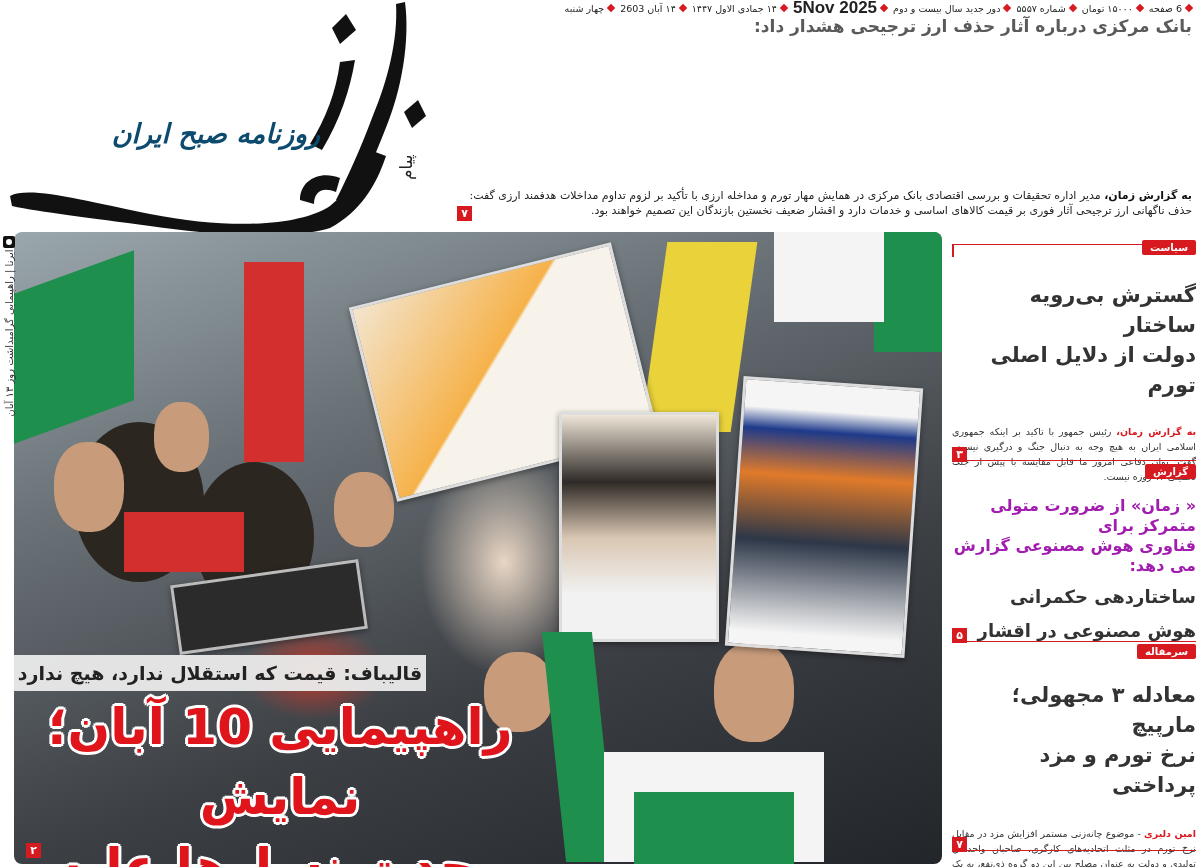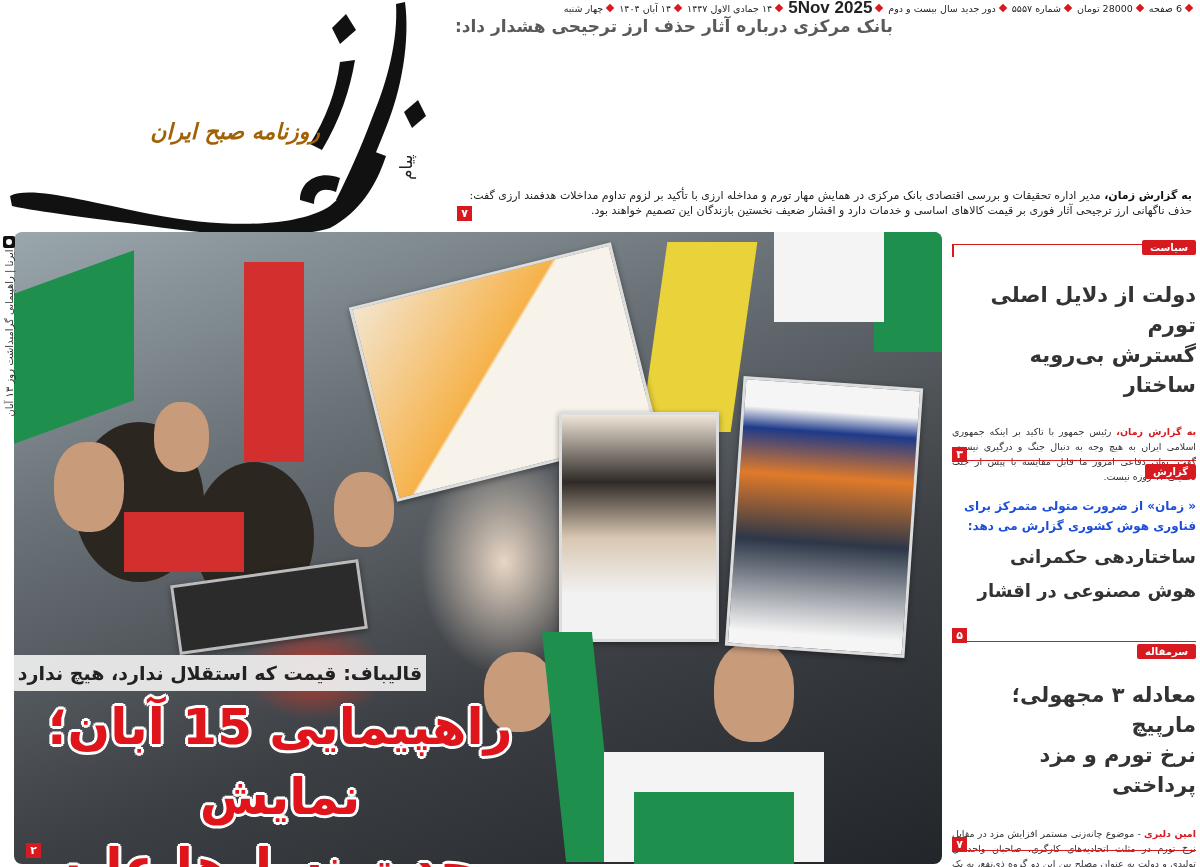--- a/index.html
+++ b/index.html
@@ -15,30 +15,30 @@
   }
   .info-strip .item { display: flex; align-items: center; gap: 4px; }
   .info-strip .dot { width: 6px; height: 6px; background: #d71920; transform: rotate(45deg); display: inline-block; }
   .info-strip .latin { font-weight: bold; font-family: "Liberation Sans", sans-serif; font-size: 17px; }
 
   
   .masthead { position: absolute; left: 0; top: 0; width: 460px; height: 232px; }
   .masthead svg { position: absolute; left: 0; top: 0; }
   .tagline {
     position: absolute; left: 160px; top: 118px; width: 160px;
-    direction: rtl; color: #a16207; font-family: "DejaVu Serif", serif; font-style: italic;
-    font-size: 22px; font-weight: bold; text-align: center; white-space: nowrap;
+    direction: rtl; color: #0c4a6e; font-family: "DejaVu Serif", serif; font-style: italic;
+    font-size: 27px; font-weight: bold; text-align: center; white-space: nowrap;
   }
   .payam {
     position: absolute; left: 396px; top: 180px; font-family: "DejaVu Serif", serif;
     font-size: 17px; direction: rtl; color: #222; transform: rotate(-90deg); transform-origin: left top;
   }
 
   
-  .lead { position: absolute; left: 455px; top: 16px; width: 737px; direction: rtl; text-align: left; }
+  .lead { position: absolute; left: 455px; top: 16px; width: 737px; direction: rtl; text-align: right; }
   .lead .kicker { font-size: 17px; color: #5a5a5a; font-weight: bold; margin-bottom: 2px; }
   .lead .headline {
     font-family: "DejaVu Sans", sans-serif; font-weight: bold; font-size: 44px;
     line-height: 62px; color: #111; letter-spacing: -1px;
   }
   .lead-body {
     position: absolute; left: 455px; top: 188px; width: 737px; direction: rtl;
     font-size: 11px; line-height: 15px; color: #222; text-align: right;
   }
   .lead-body .source { font-weight: bold; color: #111; }
@@ -94,57 +94,57 @@
   .sb-section { position: absolute; left: 0; width: 244px; direction: rtl; }
   .sb-frame {
     position: absolute; left: 0; width: 244px; border-top: 1.5px solid #d71920;
   }
   .sb-frame .tick { position: absolute; left: 0; width: 1.5px; height: 12px; background: #d71920; }
   .sb-tag {
     position: absolute; right: 0; background: #d71920; color: #fff; font-size: 10px;
     font-weight: bold; padding: 2px 8px; border-radius: 2px;
   }
   .sb-title { font-weight: bold; font-size: 21px; line-height: 30px; color: #333; text-align: right; }
-  .sb-kicker { font-size: 12px; line-height: 20px; color: #1d4ed8; text-align: right; font-weight: bold; }
+  .sb-kicker { font-size: 16px; line-height: 20px; color: #a21caf; text-align: right; font-weight: bold; }
   .sb-body { font-size: 9.5px; line-height: 15px; color: #333; text-align: justify; }
   .sb-body .src { color: #d71920; font-weight: bold; }
   .sb-badge { position: absolute; left: 0; }
   .sb-bottom-rule { position: absolute; left: 0; width: 244px; border-bottom: 1.5px solid #d71920; }
 </style>
 </head>
 <body>
 
 <div class="info-strip">
   <span class="item">
       <span class="dot"></span>
       <span>چهار شنبه</span>
     </span>
   <span class="item">
       <span class="dot"></span>
-      <span>۱۴ آبان ۱۴۰۴</span>
+      <span>۱۴ آبان 2603</span>
     </span>
   <span class="item">
       <span class="dot"></span>
       <span>۱۴ جمادی الاول ۱۴۴۷</span>
     </span>
   <span class="item">
       <span class="dot"></span>
       <span class="latin">5Nov 2025</span>
     </span>
   <span class="item">
       <span class="dot"></span>
       <span>دور جدید سال بیست و دوم</span>
     </span>
   <span class="item">
       <span class="dot"></span>
       <span>شماره ۵۵۵۷</span>
     </span>
   <span class="item">
       <span class="dot"></span>
-      <span>28000 تومان</span>
+      <span>۱۵۰۰۰ تومان</span>
     </span>
   <span class="item">
       <span class="dot"></span>
       <span>6 صفحه</span>
     </span>
 </div>
 
 <div class="masthead">
   <svg width="460" height="232" viewBox="0 0 460 232">
 
@@ -198,49 +198,49 @@
   <div class="flag-r" style="left:110px;top:280px;width:120px;height:60px;"></div>
 </div>
 
 <div class="photo-credit">
   <span class="camera"></span>
   <div class="text">ایرنا | راهپیمایی گرامیداشت روز ۱۳ آبان</div>
 </div>
 
 <div class="photo-subhead">قالیباف: قیمت که استقلال ندارد، هیچ ندارد</div>
 <div class="photo-headline">
-  <div>راهپیمایی 15 آبان؛ نمایش</div>
+  <div>راهپیمایی 10 آبان؛ نمایش</div>
   <div>وحدت نسل‌ها علیه استکبار</div>
 </div>
 <span class="page-badge photo-badge">۲</span>
 
 <div class="sidebar">
 
   <div class="sb-frame" style="top:4px;">
       <span class="tick"></span>
     </div>
   <span class="sb-tag" style="top:0;">سیاست</span>
   <div class="sb-section" style="top:40px;">
     <div class="sb-title">
+      <div>گسترش بی‌رویه ساختار</div>
       <div>دولت از دلایل اصلی تورم</div>
-      <div>گسترش بی‌رویه ساختار</div>
     </div>
     <div class="sb-body" style="margin-top:24px;">
       <span class="src">به گزارش زمان،</span><span> رئیس جمهور با تاکید بر اینکه جمهوری اسلامی ایران به هیچ وجه به دنبال جنگ و درگیری نیست، گفت: توان دفاعی امروز ما قابل مقایسه با پیش از جنگ تحمیلی ۱۲ روزه نیست.</span>
     </div>
   </div>
   <div class="sb-bottom-rule" style="top:220px;"></div>
   <span class="page-badge sb-badge" style="top:207px;">۳</span>
 
   <div class="sb-frame" style="top:224px;border-top:none;"></div>
   <span class="sb-tag" style="top:224px;">گزارش</span>
   <div class="sb-section" style="top:256px;">
     <div class="sb-kicker">
       <div>« زمان» از ضرورت متولی متمرکز برای</div>
-      <div>فناوری هوش کشوری گزارش می دهد:</div>
+      <div>فناوری هوش مصنوعی گزارش می دهد:</div>
     </div>
     <div class="sb-title" style="font-size:18px;line-height:34px;margin-top:4px;">
       <div>ساختاردهی حکمرانی</div>
       <div>هوش مصنوعی در اقشار</div>
     </div>
   </div>
   <div class="sb-bottom-rule" style="top:401px;"></div>
   <span class="page-badge sb-badge" style="top:388px;">۵</span>
 
   <span class="sb-tag" style="top:404px;">سرمقاله</span>

